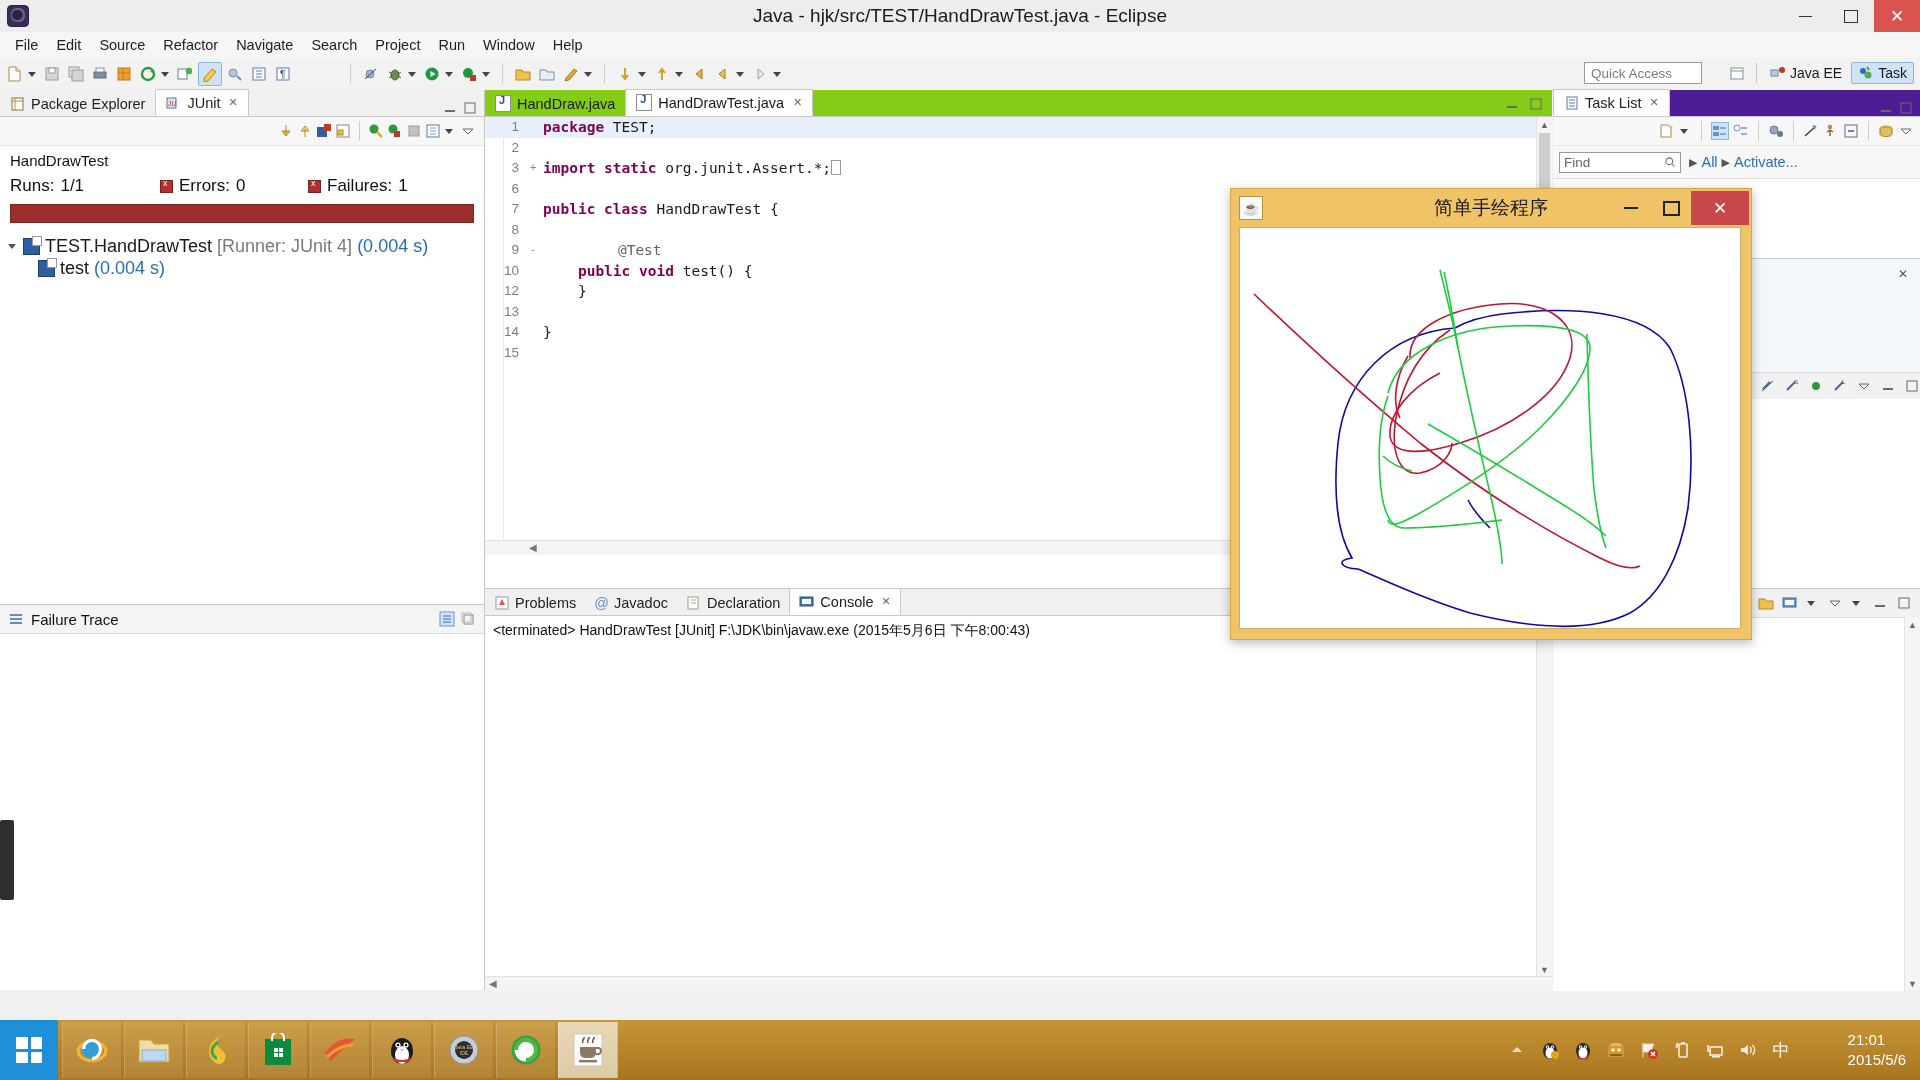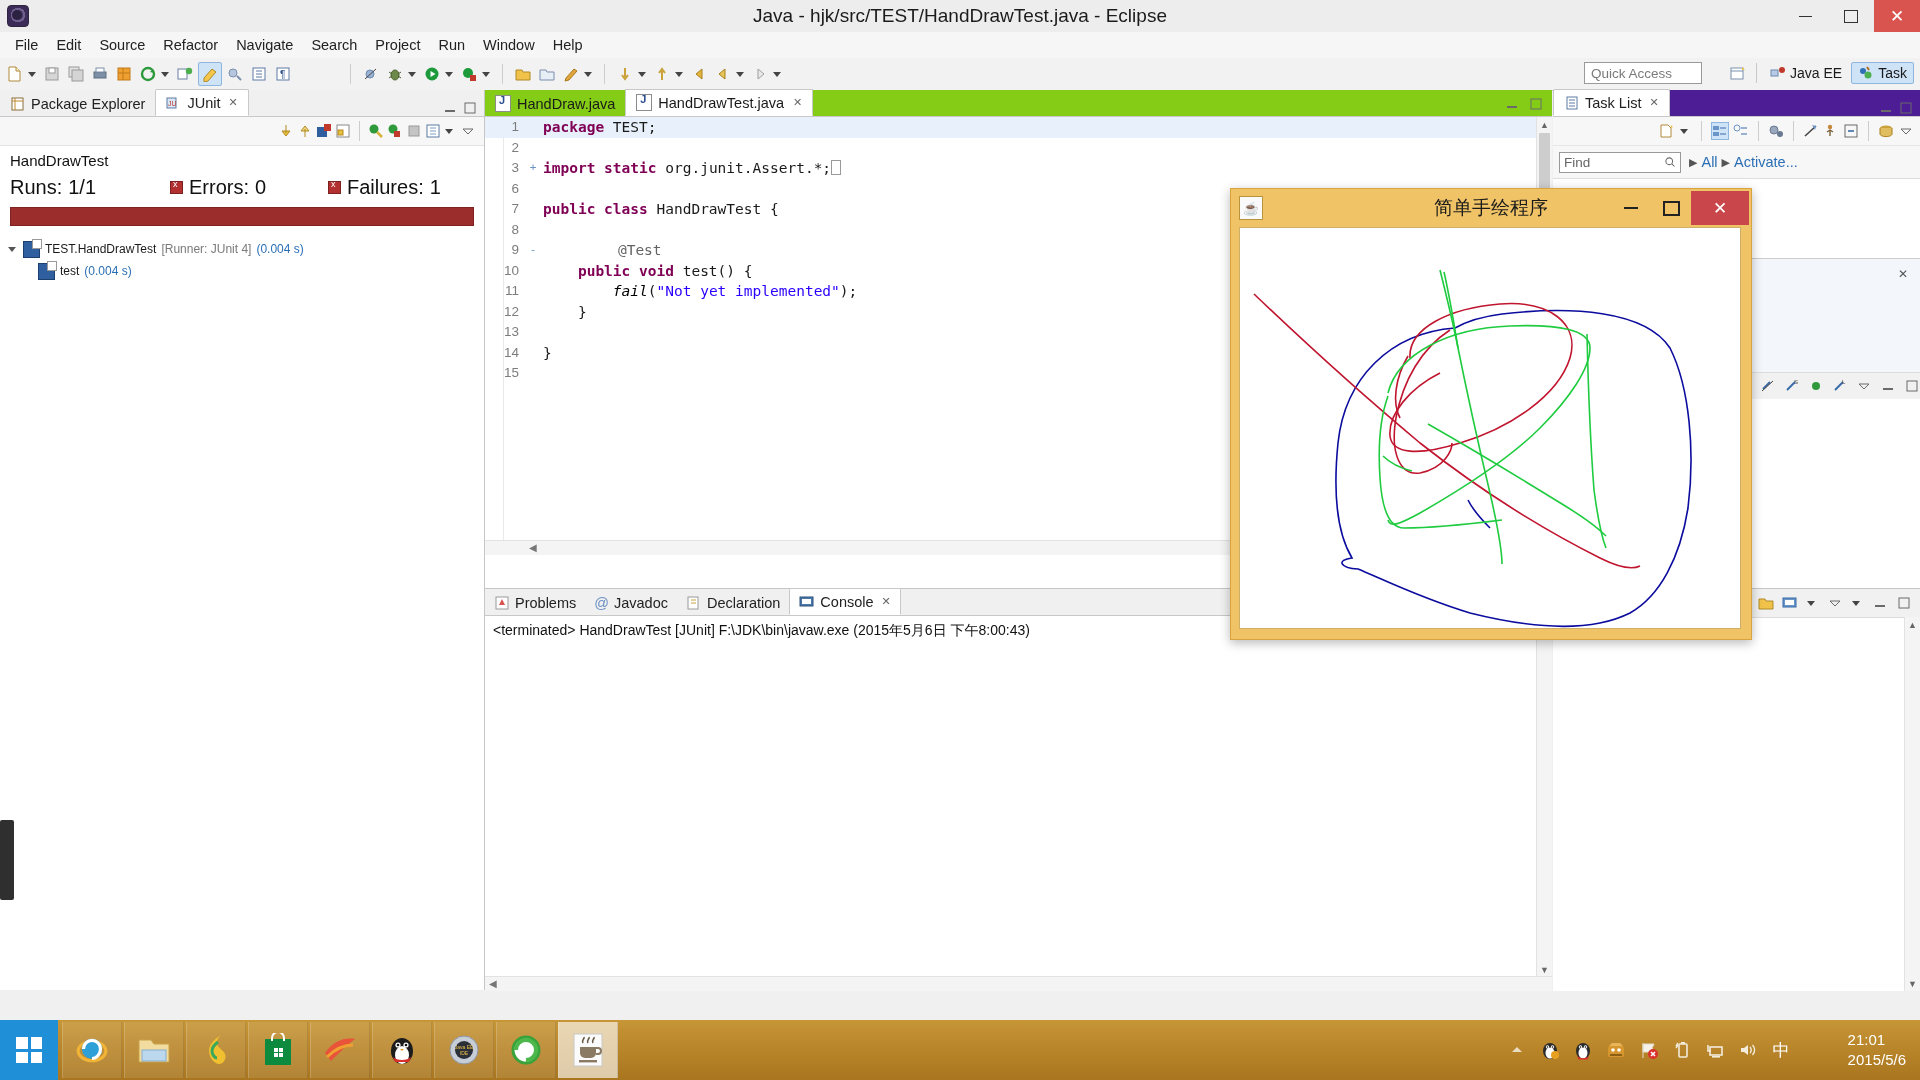--- a/index.html
+++ b/index.html
@@ -82,29 +82,29 @@
   .tabstrip{height:26px;background:#f0f0f0;display:flex;align-items:flex-end;border-bottom:1px solid #c8c8c8;}
   .vtab{height:25px;display:flex;align-items:center;gap:5px;padding:0 10px;font-size:14.5px;color:#222;}
   .vtab.active{background:#fff;border:1px solid #c8c8c8;border-bottom:1px solid #fff;border-radius:2px 2px 0 0;}
   .tabclose{font-size:11px;color:#666;margin-left:3px;}
   .viewbtns{margin-left:auto;display:flex;gap:4px;padding-right:6px;align-items:center;}
   .vbtn{width:16px;height:16px;display:flex;align-items:center;justify-content:center;}
 
   .junit-toolbar{height:28px;display:flex;align-items:center;justify-content:flex-end;
     padding-right:8px;gap:3px;background:#f7f7f7;border-bottom:1px solid #e3e3e3;}
   .junit-title{padding:6px 10px 4px;font-size:15px;color:#111;}
-  .junit-counts{display:flex;align-items:center;gap:10px;padding:3px 10px 6px;font-size:20px;}
+  .junit-counts{display:flex;align-items:center;gap:0;padding:3px 10px 6px;font-size:17px;}
   .cnt{display:flex;align-items:center;gap:6px;}
   .cnt .lbl{color:#111;}
   .cnt .val{color:#111;}
   .errbox{width:11px;height:11px;background:#b23030;border:1px solid #7d2020;
     position:relative;display:inline-block;}
   .errbox:after{content:"x";position:absolute;left:2px;top:-3px;color:#fff;font-size:9px;line-height:11px;}
   .progressbar{margin:2px 10px 4px;height:17px;background:#9b2d2d;border:1px solid #7e2222;}
-  .junit-tree{padding:8px 0 0 8px;font-size:12px;}
+  .junit-tree{padding:8px 0 0 8px;font-size:18px;}
   .trow{display:flex;align-items:center;gap:5px;height:22px;}
   .twist{width:10px;height:10px;display:inline-block;position:relative;}
   .twist:after{content:"";position:absolute;left:1px;top:2px;border-left:5px solid #555;
     border-top:4px solid transparent;border-bottom:4px solid transparent;}
   .twist.open:after{border-left:4px solid transparent;border-right:4px solid transparent;
     border-top:5px solid #555;left:0;top:3px;}
   .tico{width:15px;height:15px;background:#2f5f9e;border:1px solid #1d3f6e;position:relative;}
   .tico:after{content:"";position:absolute;right:-3px;top:-3px;width:8px;height:8px;background:#fff;border:1px solid #999;}
   .muted{color:#7a7a7a;}
   .time{color:#2a6fb5;}
@@ -539,20 +539,44 @@
         <span class="muted">[Runner: JUnit 4]</span>
         <span class="time">(0.004 s)</span>
       </div>
       <div class="trow" style="padding-left:30px;">
         <span class="tico"></span>
         <span>test</span>
         <span class="time">(0.004 s)</span>
       </div>
     </div>
 
+    <div class="failure-trace">
+      <div class="ft-head">
+        <span>
+          <svg class="ic" viewBox="0 0 16 16">
+              <path d="M2 4h12M2 8h12M2 12h12" stroke="#3a6aa8" stroke-width="1.6"></path>
+            </svg>
+        </span>
+        <span class="ft-title">Failure Trace</span>
+        <span class="ft-btns">
+          <span class="vbtn">
+            <svg class="ic" viewBox="0 0 16 16">
+                <rect x="1" y="1" width="14" height="14" fill="#cfe3f7" stroke="#6a95c8"></rect>
+                <path d="M4 5h8M4 8h8M4 11h8" stroke="#3a6aa8"></path>
+              </svg>
+          </span>
+          <span class="vbtn">
+            <svg class="ic" viewBox="0 0 16 16">
+                <rect x="4" y="4" width="9" height="9" fill="none" stroke="#8a8a8a"></rect>
+                <rect x="2" y="2" width="9" height="9" fill="none" stroke="#b4b4b4"></rect>
+              </svg>
+          </span>
+        </span>
+      </div>
+    </div>
 
     <div class="left-scroll"></div>
   </div>
 
   <div class="editor">
     <div class="etabs">
       <div class="etab">
         <span class="jicon"></span>
         <span>HandDraw.java</span>
       </div>
@@ -579,21 +603,20 @@
       <div class="gutter"></div>
       <div class="codelines" id="codelines">
           <div class="cline hl"><span class="lnum">1</span><span class="fold"></span><span class="ctext"><span class="kw">package</span> TEST;</span></div>
           <div class="cline"><span class="lnum">2</span><span class="fold"></span><span class="ctext"></span></div>
           <div class="cline"><span class="lnum">3</span><span class="fold">+</span><span class="ctext"><span class="kw">import static</span> org.junit.Assert.*;<span class="cursorbox"></span></span></div>
           <div class="cline"><span class="lnum">6</span><span class="fold"></span><span class="ctext"></span></div>
           <div class="cline"><span class="lnum">7</span><span class="fold"></span><span class="ctext"><span class="kw">public class</span> HandDrawTest {</span></div>
           <div class="cline"><span class="lnum">8</span><span class="fold"></span><span class="ctext"></span></div>
           <div class="cline"><span class="lnum">9</span><span class="fold">-</span><span class="ctext">    <span class="ann">@Test</span></span></div>
           <div class="cline"><span class="lnum">10</span><span class="fold"></span><span class="ctext">    <span class="kw">public void</span> test() {</span></div>
-          <div class="cline"><span class="lnum">11</span><span class="fold"></span><span class="ctext">        <span class="mth">fail</span>(<span class="str">"Not yet implemented"</span>);</span></div>
           <div class="cline"><span class="lnum">12</span><span class="fold"></span><span class="ctext">    }</span></div>
           <div class="cline"><span class="lnum">13</span><span class="fold"></span><span class="ctext"></span></div>
           <div class="cline"><span class="lnum">14</span><span class="fold"></span><span class="ctext">}</span></div>
           <div class="cline"><span class="lnum">15</span><span class="fold"></span><span class="ctext"></span></div>
         </div>
       <div class="vscroll">
         <div class="arrow" style="top:0;">▲</div>
         <div class="thumb"></div>
       </div>
       <div class="hscroll">

